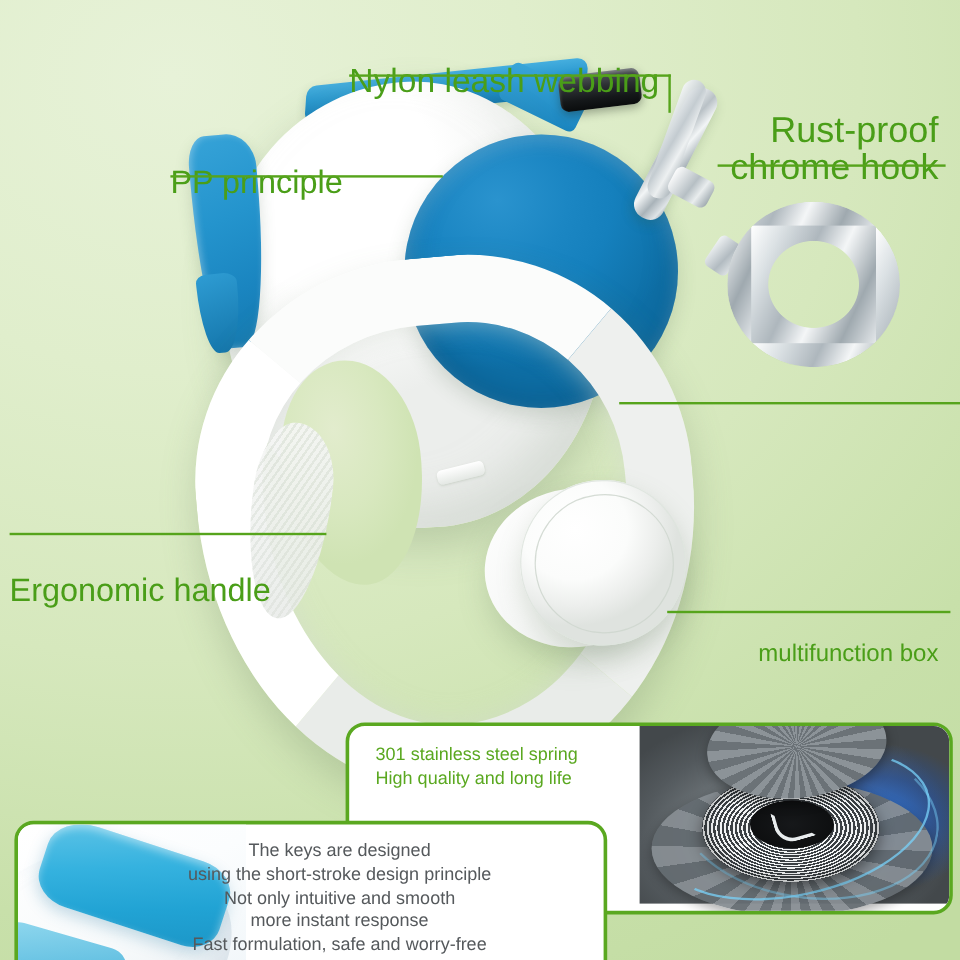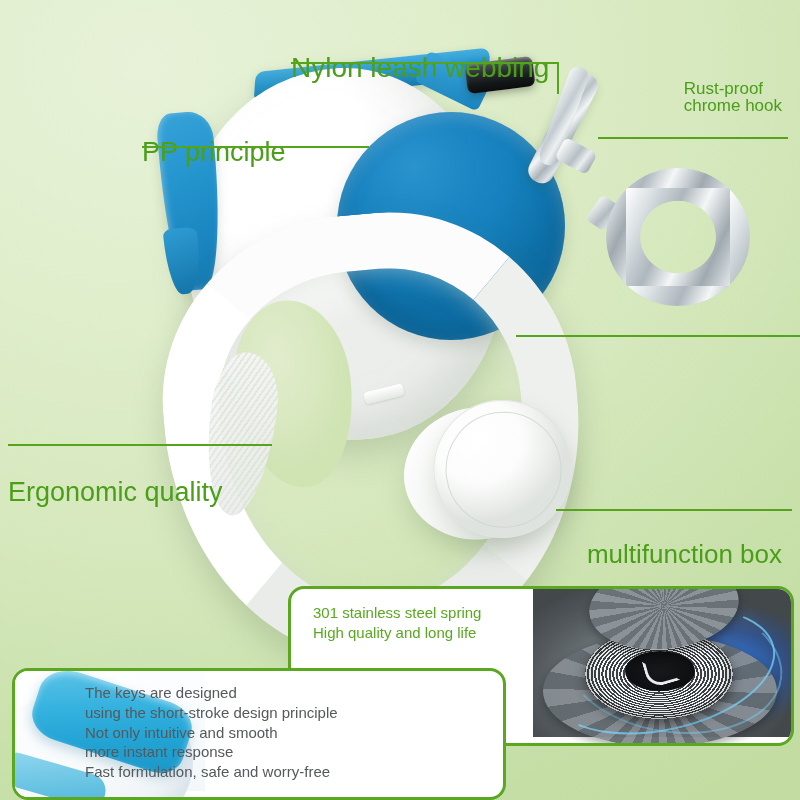--- a/index.html
+++ b/index.html
@@ -15,24 +15,24 @@
   }
 
   
   .callout{position:absolute;color:#4a9e18;line-height:1.04;white-space:pre-line;}
   .callout .txt{display:block;}
   .rule{position:absolute;background:#56a41c;height:2px;}
   .vrule{position:absolute;background:#56a41c;width:2px;}
 
   #lbl-nylon{left:291px;top:24px;font-size:28px;}
   #lbl-pp{left:142px;top:110px;font-size:27px;}
-  #lbl-rust{right:18px;top:62px;font-size:17px;}
+  #lbl-rust{right:18px;top:62px;font-size:30px;text-align:right;}
   #lbl-abs{right:5px;top:344px;font-size:25px;text-align:right;}
   #lbl-ergo{left:8px;top:450px;font-size:27px;}
-  #lbl-multi{right:18px;top:514px;font-size:26px;}
+  #lbl-multi{right:18px;top:514px;font-size:20px;}
 
   
   #product{position:absolute;left:0;top:0;width:800px;height:580px;}
 
   
   .shell{
     position:absolute;
     background:linear-gradient(128deg,#ffffff 0%,#fdfdfd 36%,#f2f3f2 62%,#e3e6e3 86%,#d8dcd8 100%);
     box-shadow:0 10px 26px rgba(120,140,110,.26);
   }
@@ -169,21 +169,21 @@
   #box-latch{
     position:absolute;left:364px;top:388px;width:40px;height:12px;
     transform:rotate(-14deg);border-radius:4px;
     background:linear-gradient(180deg,#ffffff,#e4e8e4);
     box-shadow:0 1px 2px rgba(120,140,110,.25);
   }
 
   
   .panel{
     position:absolute;background:#ffffff;
-    border:3px solid #5aa820;border-radius:16px;overflow:hidden;
+    border:3px solid #5aa820;border-radius:16px;overflow:hidden;margin-top:16px;
   }
   #panel-spring{left:288px;top:586px;width:500px;height:154px;}
   #panel-keys{left:12px;top:668px;width:488px;height:126px;z-index:4;}
 
   #spring-text{
     position:absolute;left:22px;top:14px;color:#5aa820;
     font-size:15px;line-height:1.34;white-space:pre-line;
   }
   #spring-photo{
     position:absolute;right:0;top:0;width:258px;height:148px;
@@ -219,21 +219,21 @@
   }
   .sp-arc{
     position:absolute;border:2px solid rgba(120,210,250,.75);
     border-radius:50%;border-top-color:transparent;border-left-color:transparent;
   }
   #sp-arc1{left:12px;top:22px;width:228px;height:116px;transform:rotate(-12deg);}
   #sp-arc2{left:30px;top:6px;width:216px;height:134px;transform:rotate(8deg);opacity:.6;}
 
   #keys-text{
     position:absolute;right:22px;top:12px;width:396px;
-    color:#55595c;font-size:15px;line-height:1.32;text-align:left;white-space:pre-line;
+    color:#55595c;font-size:15px;line-height:1.32;text-align:center;white-space:pre-line;
   }
   #keys-photo{
     position:absolute;left:0;top:0;width:190px;height:120px;
     background:
       radial-gradient(70% 90% at 18% 78%, #cfe8f6 0%, rgba(255,255,255,0) 58%),
       linear-gradient(150deg,#ffffff 0%,#fbfdfe 52%,#f2f7fa 100%);
   }
   #keys-shell{
     position:absolute;left:-34px;top:18px;width:212px;height:150px;
     border-radius:54% 46% 40% 60% / 52% 48% 52% 48%;
@@ -303,21 +303,21 @@
   <div class="callout" id="lbl-rust">
     <span class="txt">Rust-proof
 chrome hook</span>
   </div>
   <div class="rule" style="left:598px;top:137px;width:190px;"></div>
 
   <div class="rule" style="left:516px;top:335px;width:284px;"></div>
 
   <div class="rule" style="left:8px;top:444px;width:264px;"></div>
   <div class="callout" id="lbl-ergo">
-    <span class="txt">Ergonomic quality</span>
+    <span class="txt">Ergonomic handle</span>
   </div>
 
   <div class="rule" style="left:556px;top:509px;width:236px;"></div>
   <div class="callout" id="lbl-multi">
     <span class="txt">multifunction box</span>
   </div>
 
   <div class="panel" id="panel-spring">
     <div id="spring-photo">
       <div class="sp-gear" id="sp-gear-base"></div>

